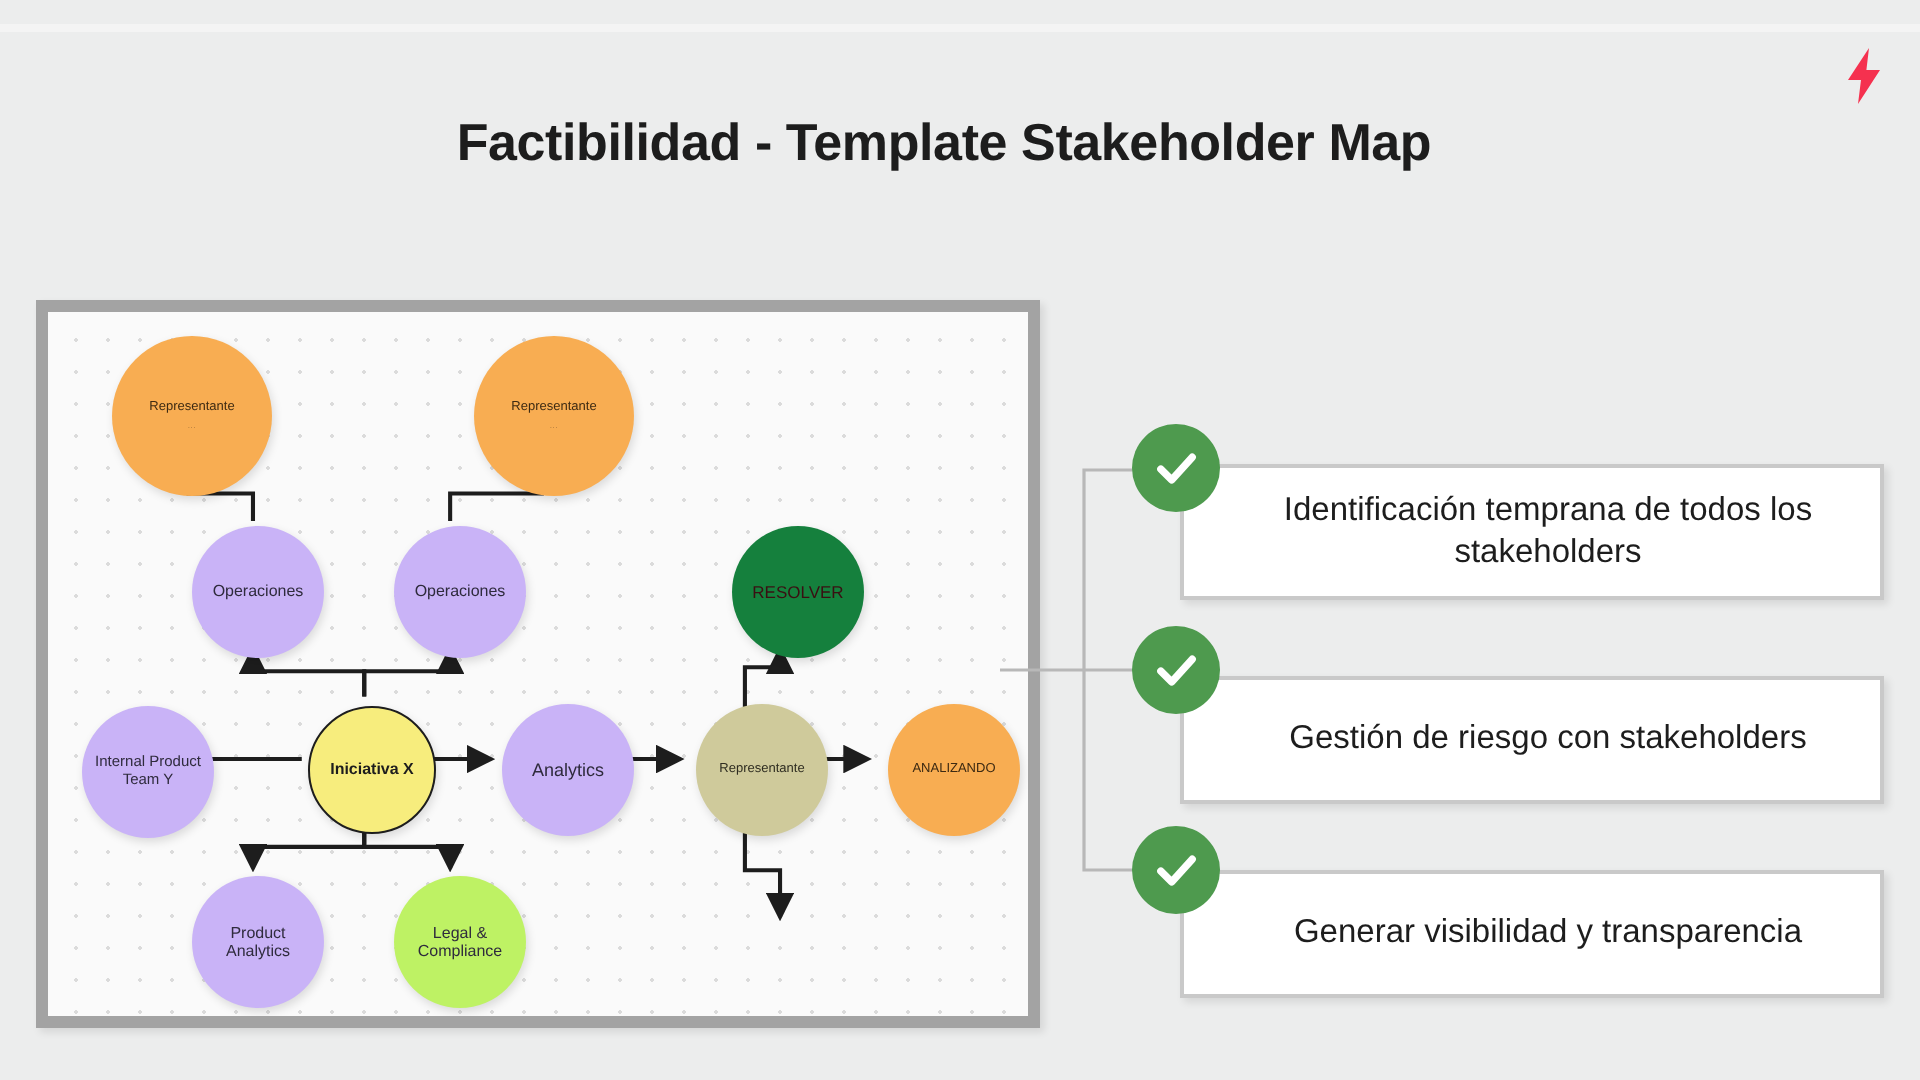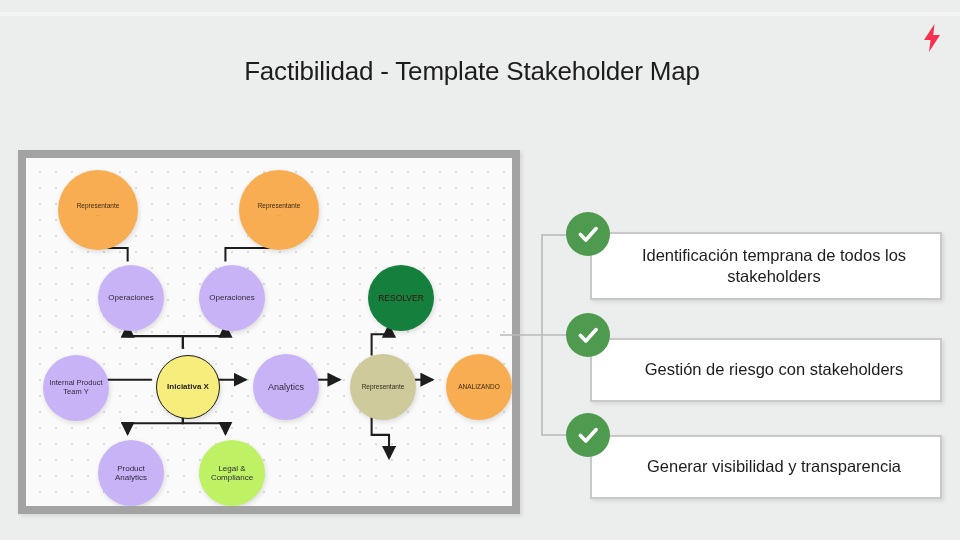--- a/index.html
+++ b/index.html
@@ -14,29 +14,29 @@
   
   .top-band{position:absolute;left:0;top:12px;width:960px;height:4px;background:#f4f4f4;}
 
   
   .bolt{position:absolute;right:16px;top:24px;width:24px;height:28px;}
 
   
   .title{
     position:absolute;left:0;top:56px;width:944px;
     text-align:center;
-    font-size:26px;font-weight:normal;color:#1d1d1d;
+    font-size:26px;font-weight:bold;color:#1d1d1d;
     letter-spacing:-0.2px;
   }
 
   
   .canvas{
     position:absolute;left:18px;top:150px;width:502px;height:364px;
     background:#fafafa;
-    border:8px solid #a3a3a3;
+    border:6px solid #a3a3a3;
     box-sizing:border-box;
     box-shadow:2px 2px 4px rgba(0,0,0,.10);
     overflow:hidden;
   }
   .dots{
     position:absolute;inset:0;
     background-image:radial-gradient(#d8d8d8 1px, transparent 1px);
     background-size:16px 16px;background-position:6px 6px;
     opacity:.9;
   }

